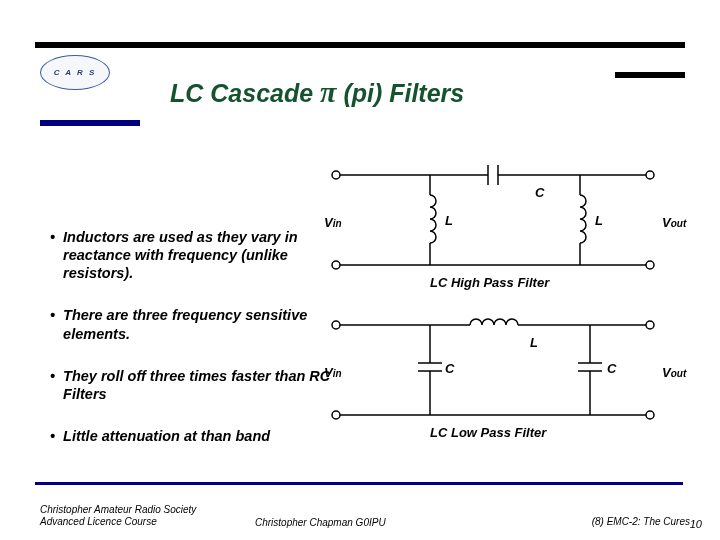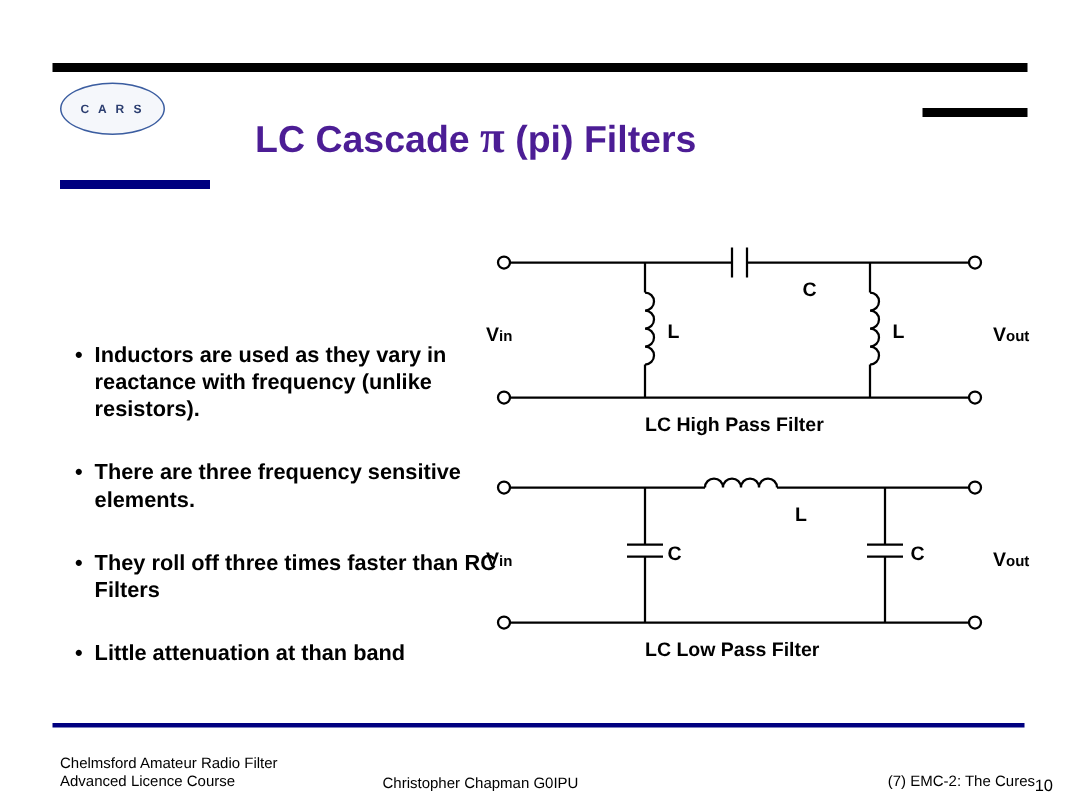--- a/index.html
+++ b/index.html
@@ -10,20 +10,21 @@
     font-family: Arial, Helvetica, sans-serif;
     color: #000;
     position: relative;
     overflow: hidden;
   }
   .slide {
     position: relative;
     width: 100%;
     height: 100%;
     padding: 20px 55px 0 35px;
+    font-style: italic;
   }
   
   .topbar1 {
     position: absolute;
     top: 42px; left: 35px;
     width: 650px;
     border-top: 6px solid #000;
   }
   .topbar2 {
     position: absolute;
@@ -50,21 +51,21 @@
     color: #2c3e70;
     font-weight: bold;
     background: #f5f7fb;
   }
   .title {
     position: absolute;
     top: 75px;
     left: 170px;
     font-size: 25px;
     font-weight: bold;
-    color: #4c1d95;
+    color: #14532d;
     white-space: nowrap;
   }
   .title .pi {
     font-family: "Times New Roman", serif;
     font-size: 30px;
   }
   .bullets {
     position: absolute;
     top: 180px;
     left: 50px;
@@ -211,23 +212,23 @@
     <span class="ckt-label" style="position:absolute;left:332px;top:200px">
       <span>V</span><span class="sub">out</span>
     </span>
     <div class="ckt-caption" style="position:absolute;left:100px;top:260px">LC Low Pass Filter</div>
   </div>
 
   <div class="bottombar"></div>
 
   <div class="footer">
     <div class="left">
-      <div>Chelmsford Amateur Radio Filter</div>
+      <div>Christopher Amateur Radio Society</div>
       <div>Advanced Licence Course</div>
     </div>
     <div class="mid">Christopher Chapman G0IPU</div>
     <div class="right">
-      <div>(7) EMC-2: The Cures</div>
+      <div>(8) EMC-2: The Cures</div>
     </div>
   </div>
 
   <div class="pagenum">10</div>
 </div>
 
 </body></html>

